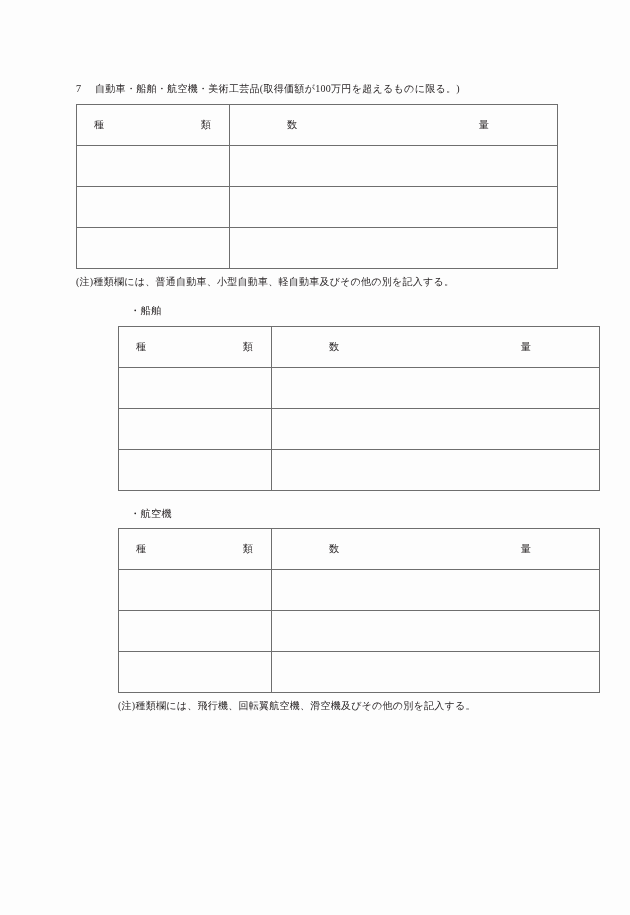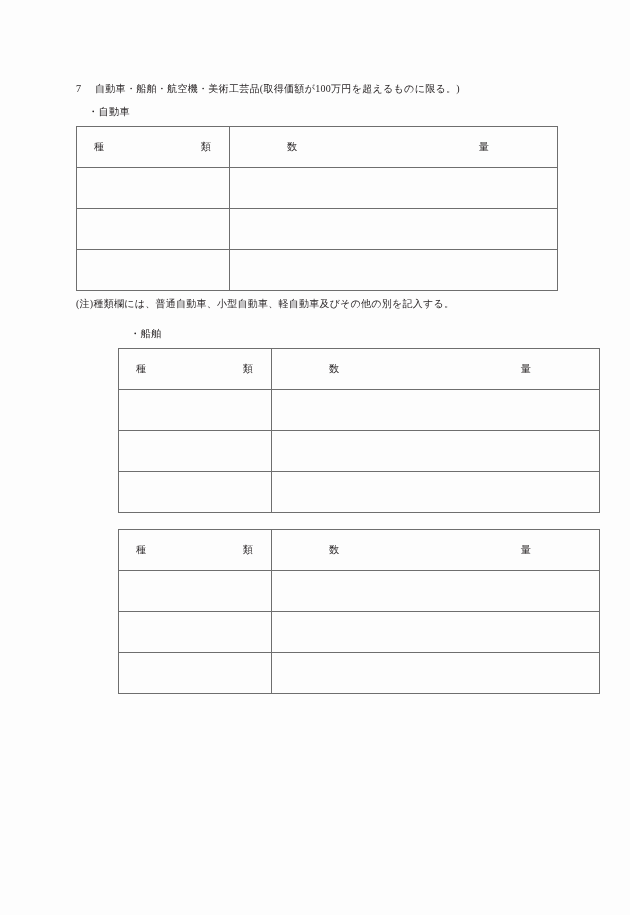--- a/index.html
+++ b/index.html
@@ -106,21 +106,20 @@
 
 <div class="page">
   <div class="content">
 
     <div class="heading">
       <span class="heading-num">7</span>
       <span class="heading-text">自動車・船舶・航空機・美術工芸品(取得価額が100万円を超えるものに限る。)</span>
     </div>
 
     <div class="section">
-      <div class="bullet-line">・自動車</div>
 
       <table class="form-table">
         <tbody>
           <tr>
             <td class="col-kind hdr-cell hdr-kind">
               <div class="hdr-spread">
                 <span>種</span>
                 <span>類</span>
               </div>
             </td>
@@ -179,20 +178,21 @@
           <tr>
             <td class="body-cell"></td>
             <td class="body-cell"></td>
           </tr>
         </tbody>
       </table>
 
     </div>
 
     <div class="section">
+      <div class="bullet-line">・航空機</div>
 
       <table class="form-table">
         <tbody>
           <tr>
             <td class="col-kind hdr-cell hdr-kind">
               <div class="hdr-spread">
                 <span>種</span>
                 <span>類</span>
               </div>
             </td>
@@ -211,16 +211,17 @@
             <td class="body-cell"></td>
             <td class="body-cell"></td>
           </tr>
           <tr>
             <td class="body-cell"></td>
             <td class="body-cell"></td>
           </tr>
         </tbody>
       </table>
 
+      <div class="note">(注)種類欄には、飛行機、回転翼航空機、滑空機及びその他の別を記入する。</div>
     </div>
 
   </div>
 </div>
 
 </body></html>

